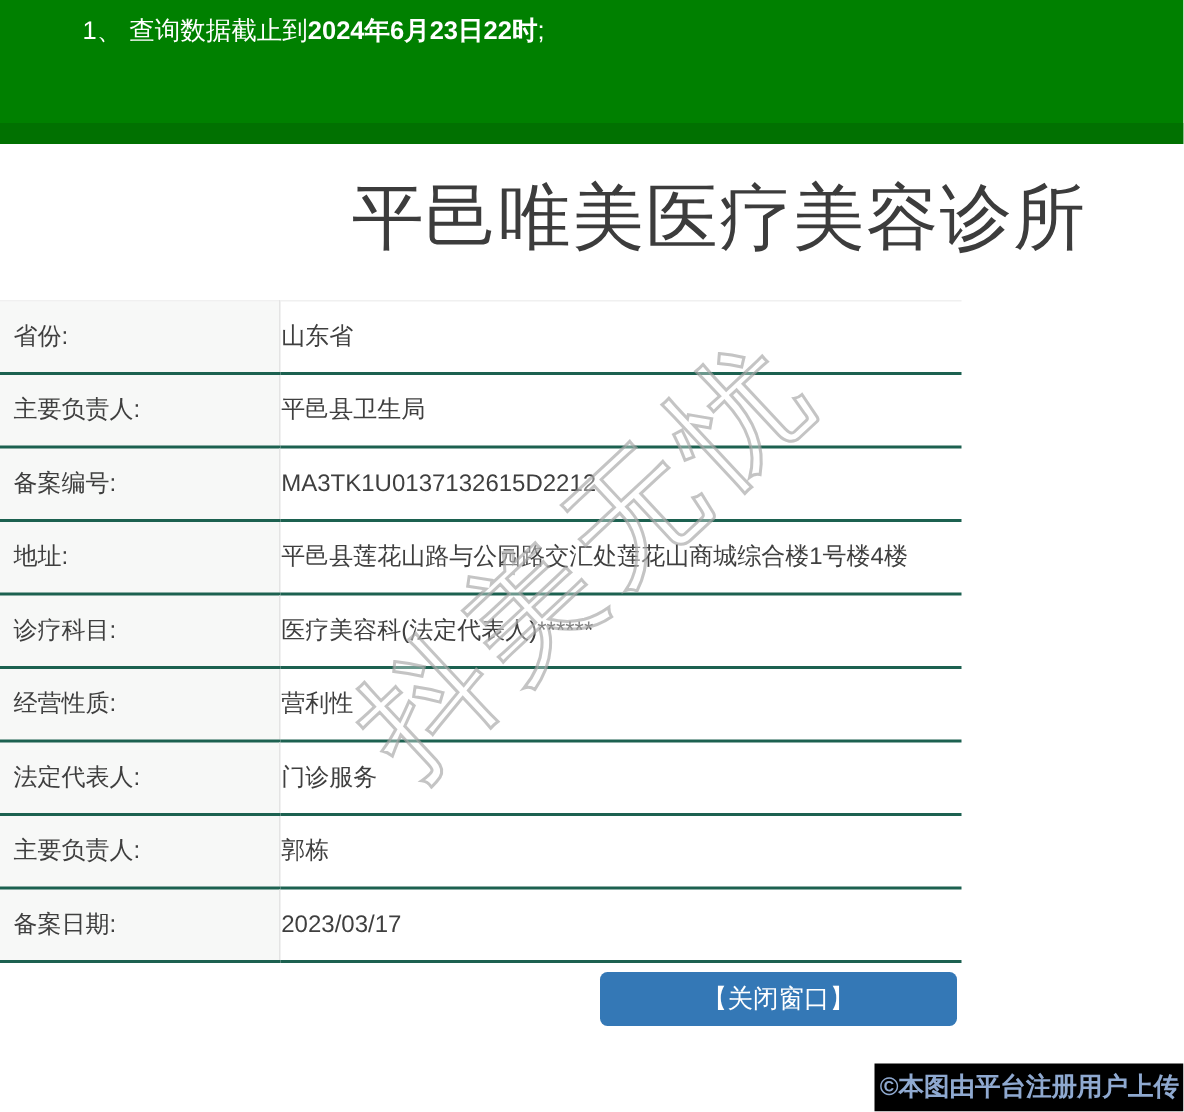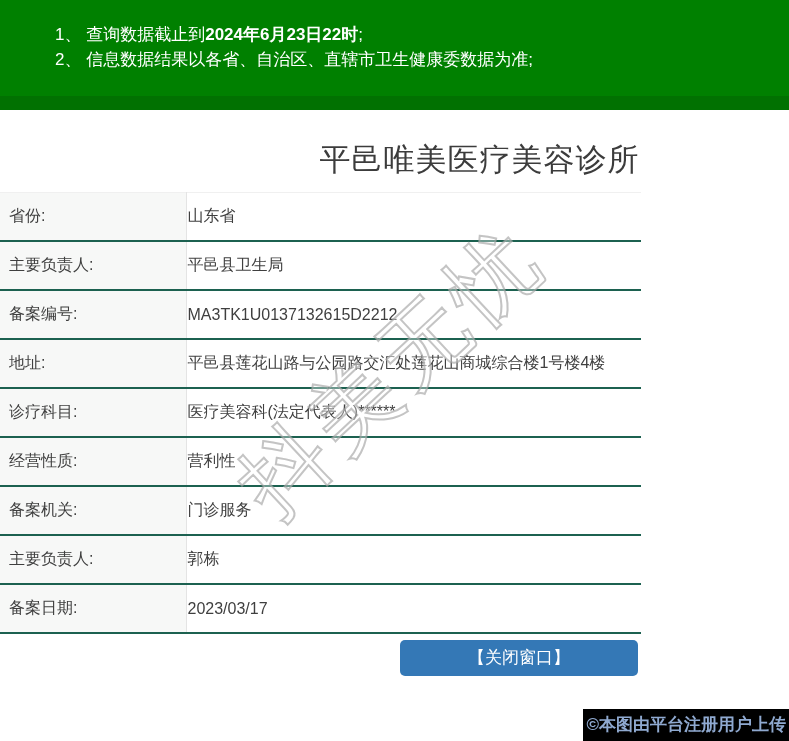--- a/index.html
+++ b/index.html
@@ -10,42 +10,42 @@
     font-family:"Liberation Sans","DejaVu Sans",sans-serif;
     color:#3f3f3f;
   }
 
   
   .notice-bar {
     height:74px;
     background:#008000;
     border-bottom:14px solid #017101;
     color:#ffffff;
-    padding:22px 0 0 55px;
+    padding:8px 0 0 55px;
     box-sizing:content-box;
     font-size:17px;
   }
   .notice-line { line-height:25px; white-space:nowrap; }
   .notice-line .seg-bold { font-weight:bold; }
 
   
   .page-title {
     margin-top:28px;
     padding-left:170px;
     text-align:center;
-    font-size:31px;
+    font-size:48px;
     line-height:44px;
     color:#3c3c3c;
     letter-spacing:1px;
   }
 
   
   table.record {
     width:641px;
-    margin-top:10px;
+    margin-top:32px;
     border-collapse:collapse;
     table-layout:fixed;
     border-top:1px solid #f0f0f0;
   }
   table.record td {
     height:45px;
     border-bottom:2px solid #1c6150;
     font-size:16px;
     color:#3f3f3f;
     vertical-align:middle;
@@ -103,21 +103,20 @@
     padding:4px 3px 5px 3px;
     white-space:nowrap;
     z-index:6;
   }
 </style>
 </head>
 <body>
 
 <div class="notice-bar">
   <div class="notice-line"><span>1、 查询数据截止到</span><span class="seg-bold">2024年6月23日22时</span><span>;</span></div>
-  <div class="notice-line"><span>2、 信息数据结果以各省、自治区、直辖市卫生健康委数据为准;</span><span class="seg-bold"></span><span></span></div>
 </div>
 
 <div class="page-title">平邑唯美医疗美容诊所</div>
 
 <table class="record">
   <tbody>
     <tr>
       <td class="cell-label">省份:</td>
       <td class="cell-value">山东省</td>
     </tr>
@@ -135,21 +134,21 @@
     </tr>
     <tr>
       <td class="cell-label">诊疗科目:</td>
       <td class="cell-value">医疗美容科(法定代表人)******</td>
     </tr>
     <tr>
       <td class="cell-label">经营性质:</td>
       <td class="cell-value">营利性</td>
     </tr>
     <tr>
-      <td class="cell-label">备案机关:</td>
+      <td class="cell-label">法定代表人:</td>
       <td class="cell-value">门诊服务</td>
     </tr>
     <tr>
       <td class="cell-label">主要负责人:</td>
       <td class="cell-value">郭栋</td>
     </tr>
     <tr>
       <td class="cell-label">备案日期:</td>
       <td class="cell-value">2023/03/17</td>
     </tr>

